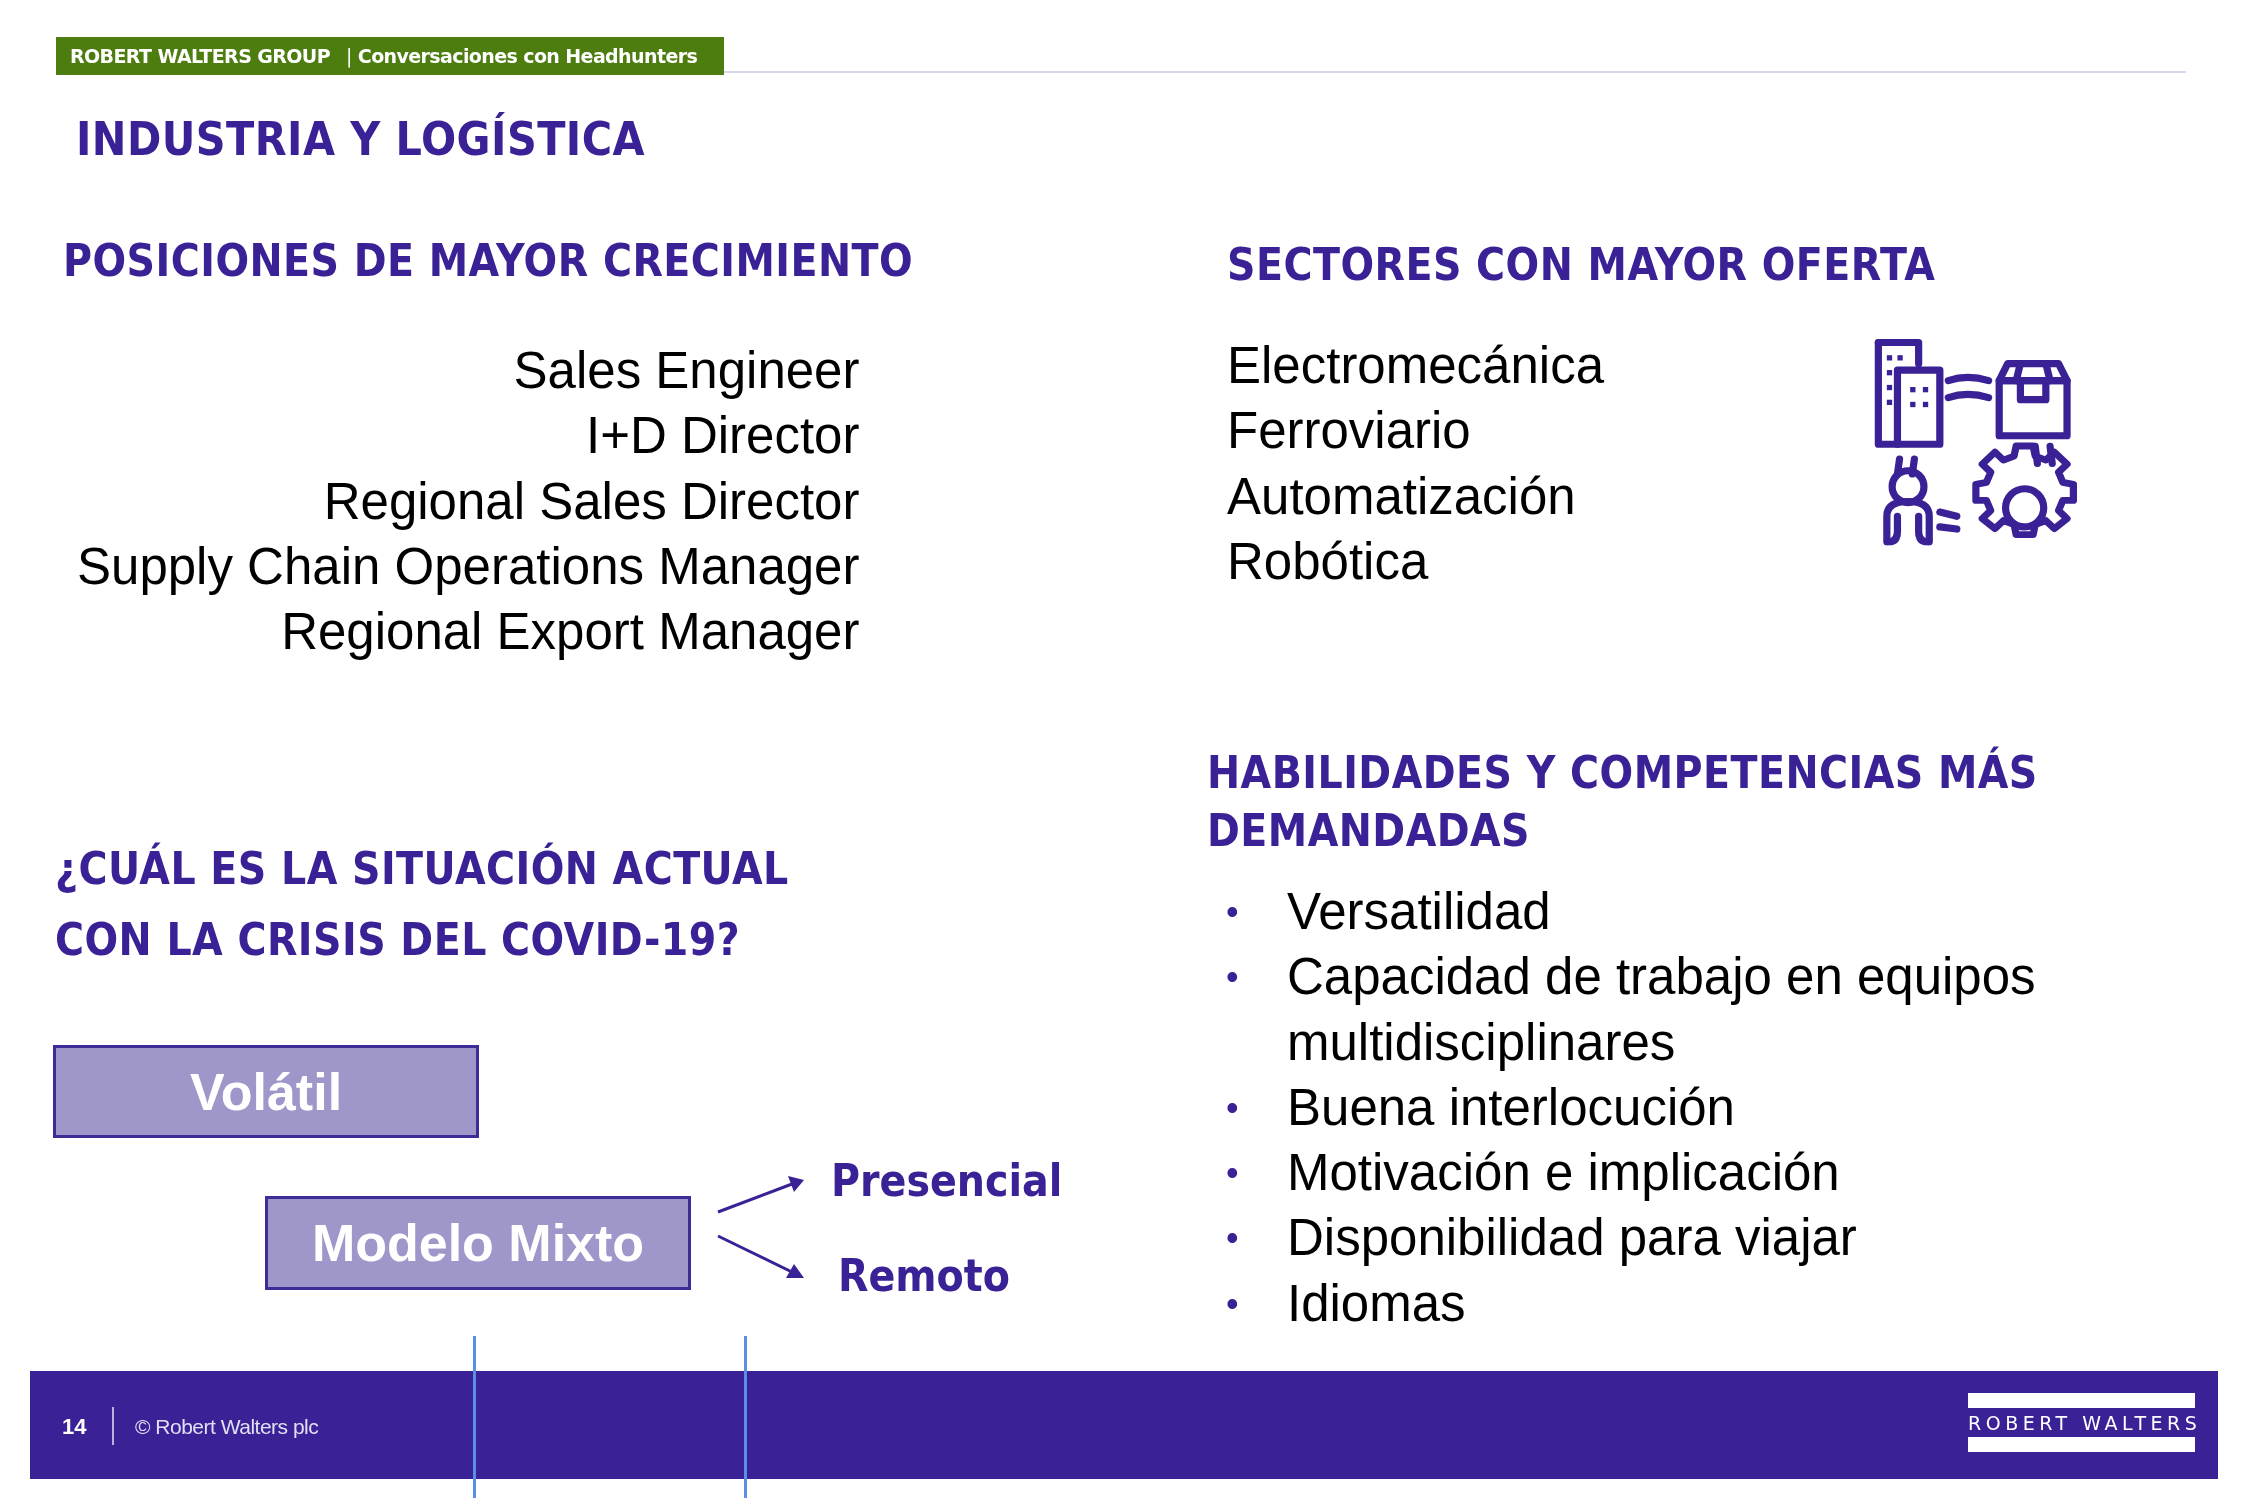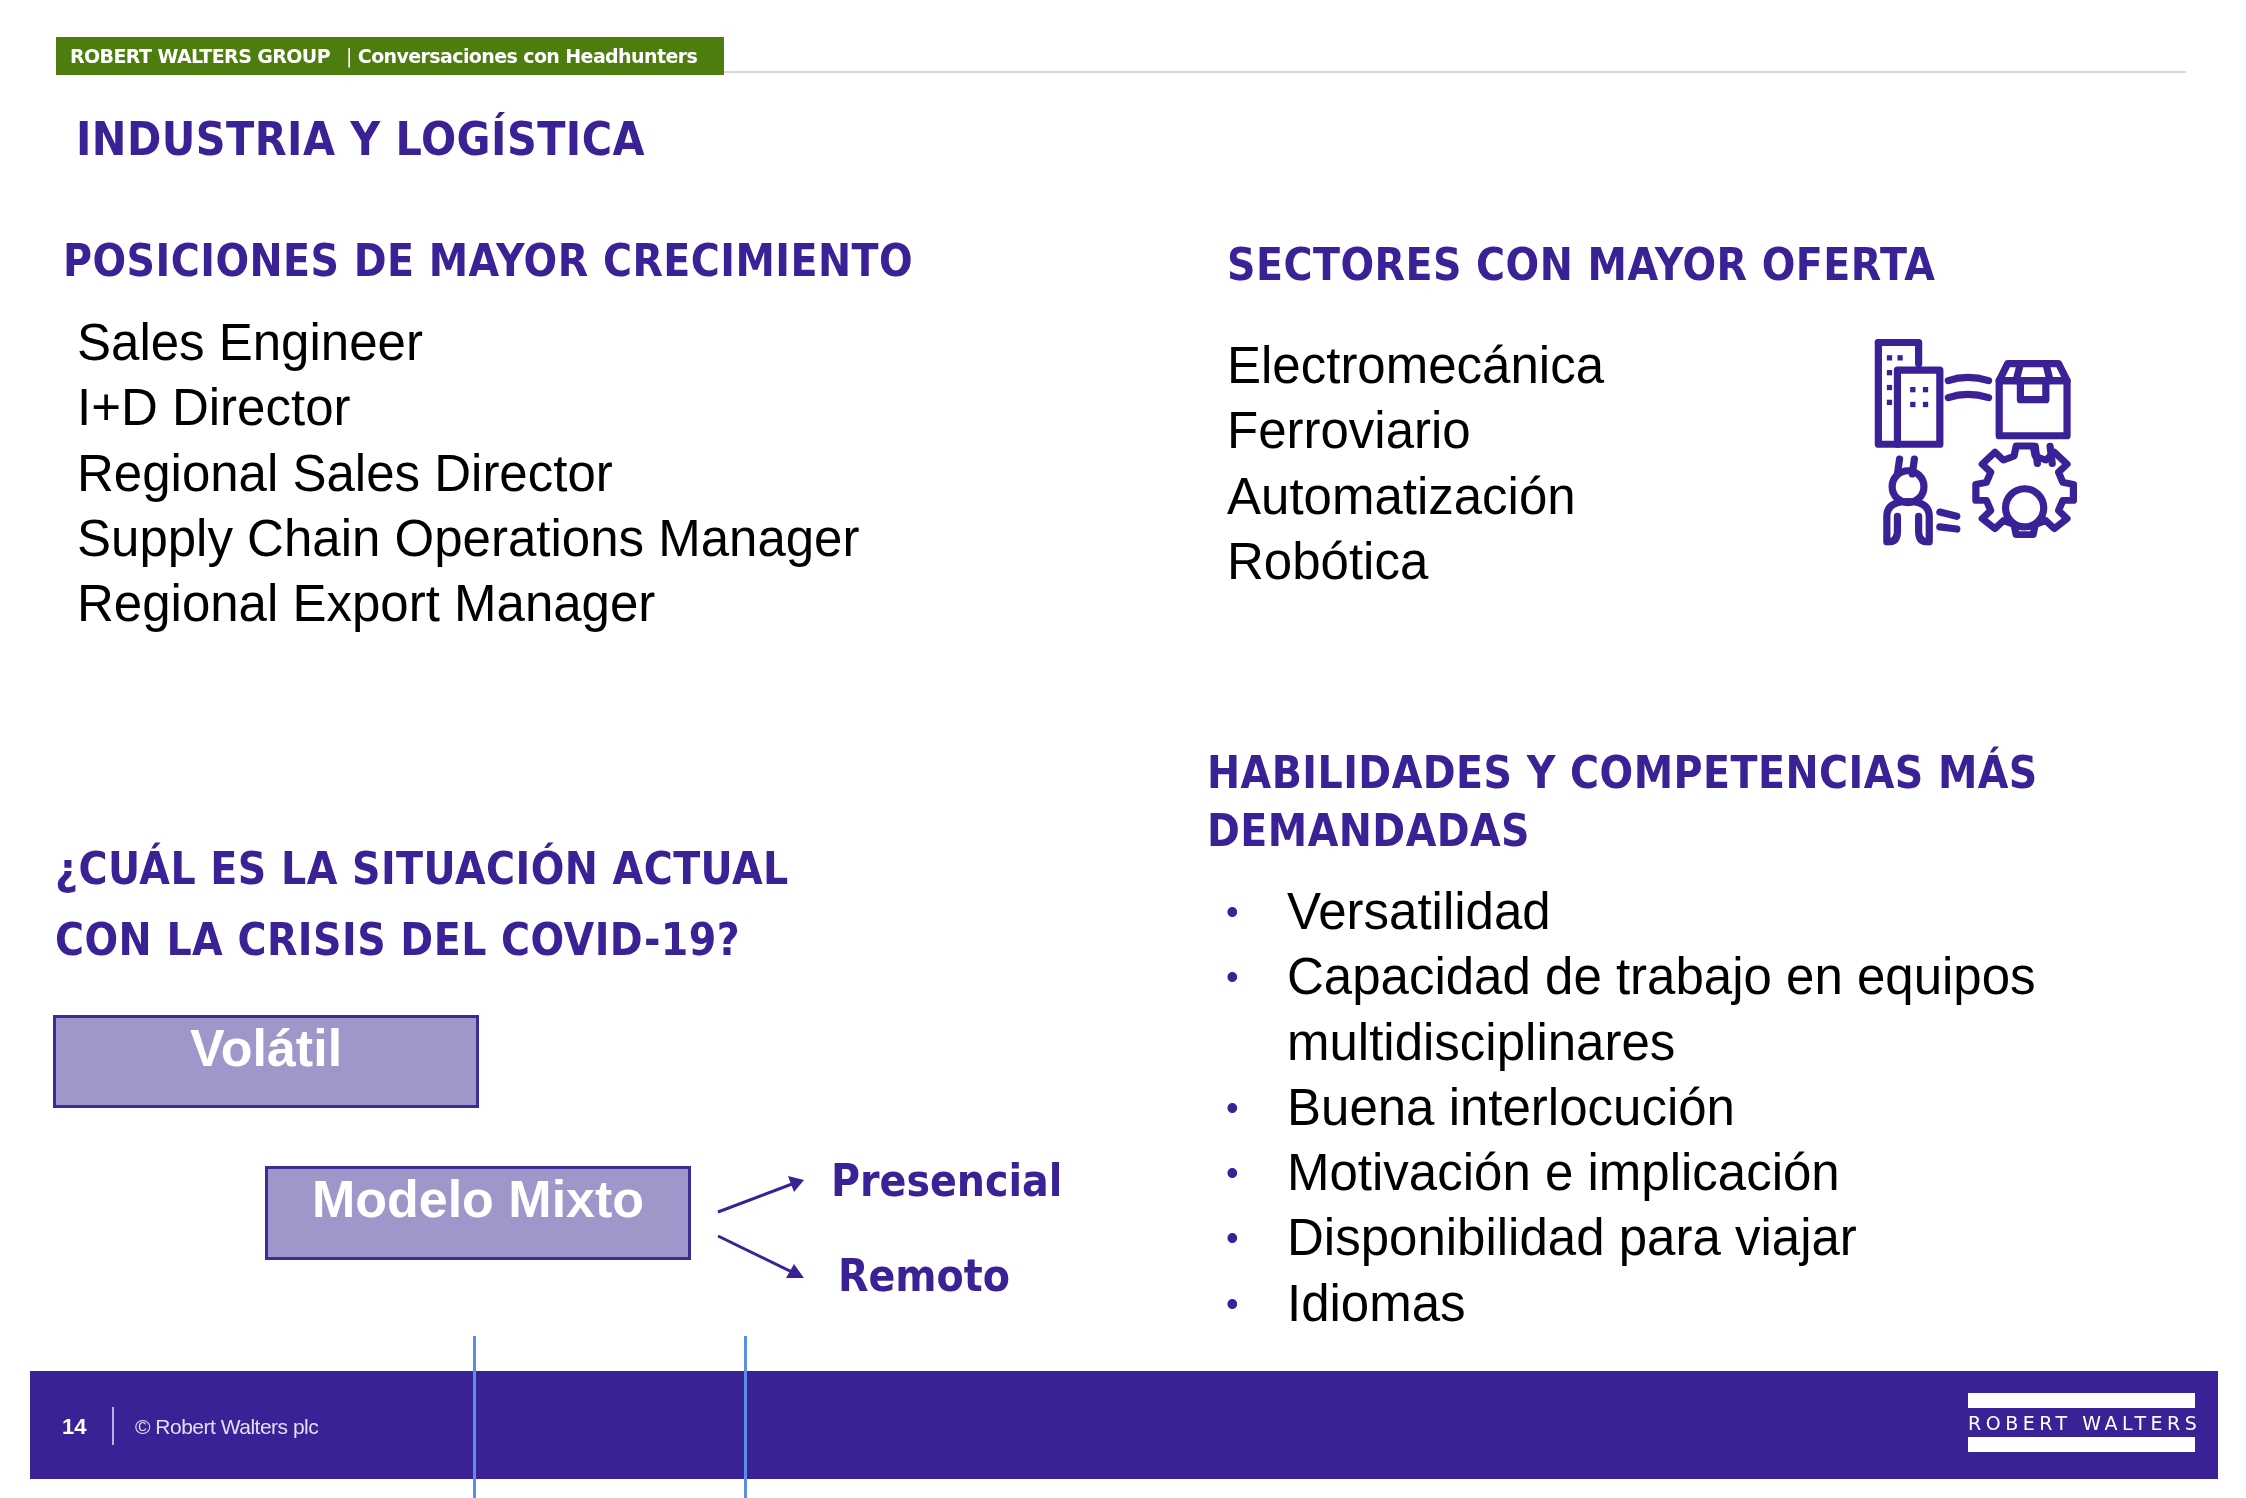--- a/index.html
+++ b/index.html
@@ -5,21 +5,21 @@
   html, body { margin:0; padding:0; background:#ffffff; }
   body { width:2246px; height:1498px; position:relative; overflow:hidden; font-family:"Liberation Sans", sans-serif; }
   .abs { position:absolute; }
   .hdr-bar { left:56px; top:37px; width:668px; height:38px; background:#4d7c0f; color:#fff; font-family:"DejaVu Sans", sans-serif; font-size:19px; font-weight:bold; line-height:38px; padding-left:14px; box-sizing:border-box; white-space:nowrap; letter-spacing:-0.6px; }
   .hdr-line { left:724px; top:71px; width:1462px; height:2px; background:#d8d4ea; }
   .title { font-family:"DejaVu Sans", sans-serif; color:#3a2196; font-weight:bold; white-space:nowrap; letter-spacing:0.5px; transform-origin:left top; }
   .t-main { left:76px; top:112px; font-size:46px; transform:scaleX(0.9); }
   .t-sec { font-size:45px; transform:scaleX(0.88); }
   .list { font-family:"Liberation Sans", sans-serif; color:#000; font-size:51px; line-height:65.3px; }
   .list div { white-space:nowrap; }
-  .box { background:#9f97c9; border:3px solid #3f2b98; box-sizing:border-box; color:#fff; font-family:"Liberation Sans", sans-serif; font-weight:bold; display:flex; align-items:flex-start; justify-content:center; font-size:52px; }
+  .box { background:#9f97c9; border:3px solid #3f2b98; box-sizing:border-box; color:#fff; font-family:"Liberation Sans", sans-serif; font-weight:bold; display:flex; align-items:center; justify-content:center; font-size:52px;margin-top:30px; }
   .branch { font-family:"DejaVu Sans", sans-serif; color:#3a2196; font-weight:bold; font-size:44px; white-space:nowrap; transform:scaleX(0.9); transform-origin:left center; }
   .bullets { font-family:"Liberation Sans", sans-serif; color:#000; font-size:51px; line-height:65.3px; }
   .bullets .row { display:flex; }
   .bullets .dot { width:61px; flex:none; color:#3a2196; font-size:36px; text-indent:0; padding-left:0; }
   .footer { left:30px; top:1371px; width:2188px; height:108px; background:#3a2196; }
   .f-num { left:62px; top:1414px; color:#fff; font-family:"Liberation Sans", sans-serif; font-weight:bold; font-size:22px; }
   .f-sep { left:112px; top:1407px; width:2px; height:38px; background:#b9b0e0; }
   .f-copy { left:135px; top:1415px; color:#e2def3; font-family:"Liberation Sans", sans-serif; font-size:21px; letter-spacing:-0.5px; }
   .logo { left:1968px; top:1393px; width:227px; height:64px; }
   .logo .bar { position:absolute; left:0; width:227px; height:15px; background:#fff; }
@@ -31,21 +31,21 @@
 
 <div class="abs hdr-bar">
   <span>ROBERT WALTERS GROUP</span>
   <span style="font-weight:normal;margin:0 6px 0 10px">|</span><span>Conversaciones con Headhunters</span>
 </div>
 <div class="abs hdr-line"></div>
 
 <div class="abs title t-main">INDUSTRIA Y LOGÍSTICA</div>
 
 <div class="abs title t-sec" style="left:63px;top:234px;">POSICIONES DE MAYOR CRECIMIENTO</div>
-<div class="abs list" style="left:77px;top:310px;">
+<div class="abs list" style="left:77px;top:338px;text-align:right;">
   <div>Sales Engineer</div>
   <div>I+D Director</div>
   <div>Regional Sales Director</div>
   <div>Supply Chain Operations Manager</div>
   <div>Regional Export Manager</div>
 </div>
 
 <div class="abs title t-sec" style="left:1227px;top:238px;">SECTORES CON MAYOR OFERTA</div>
 <div class="abs list" style="left:1227px;top:333px;">
   <div>Electromecánica</div>

